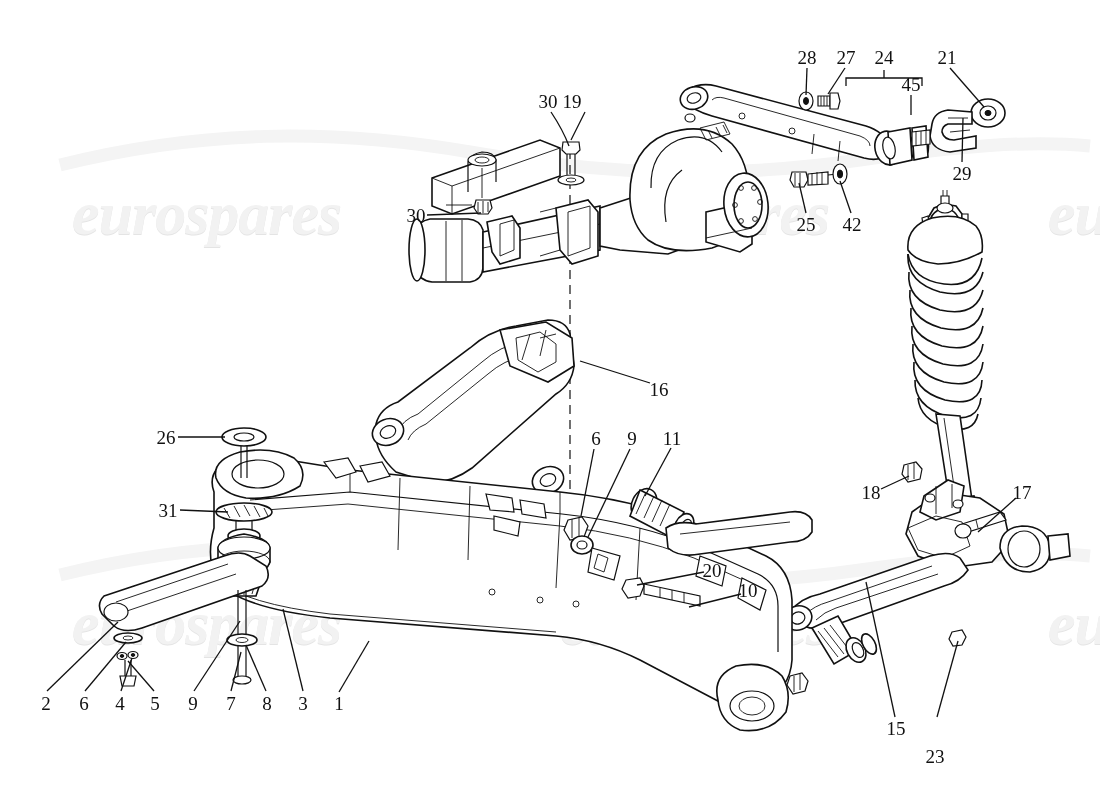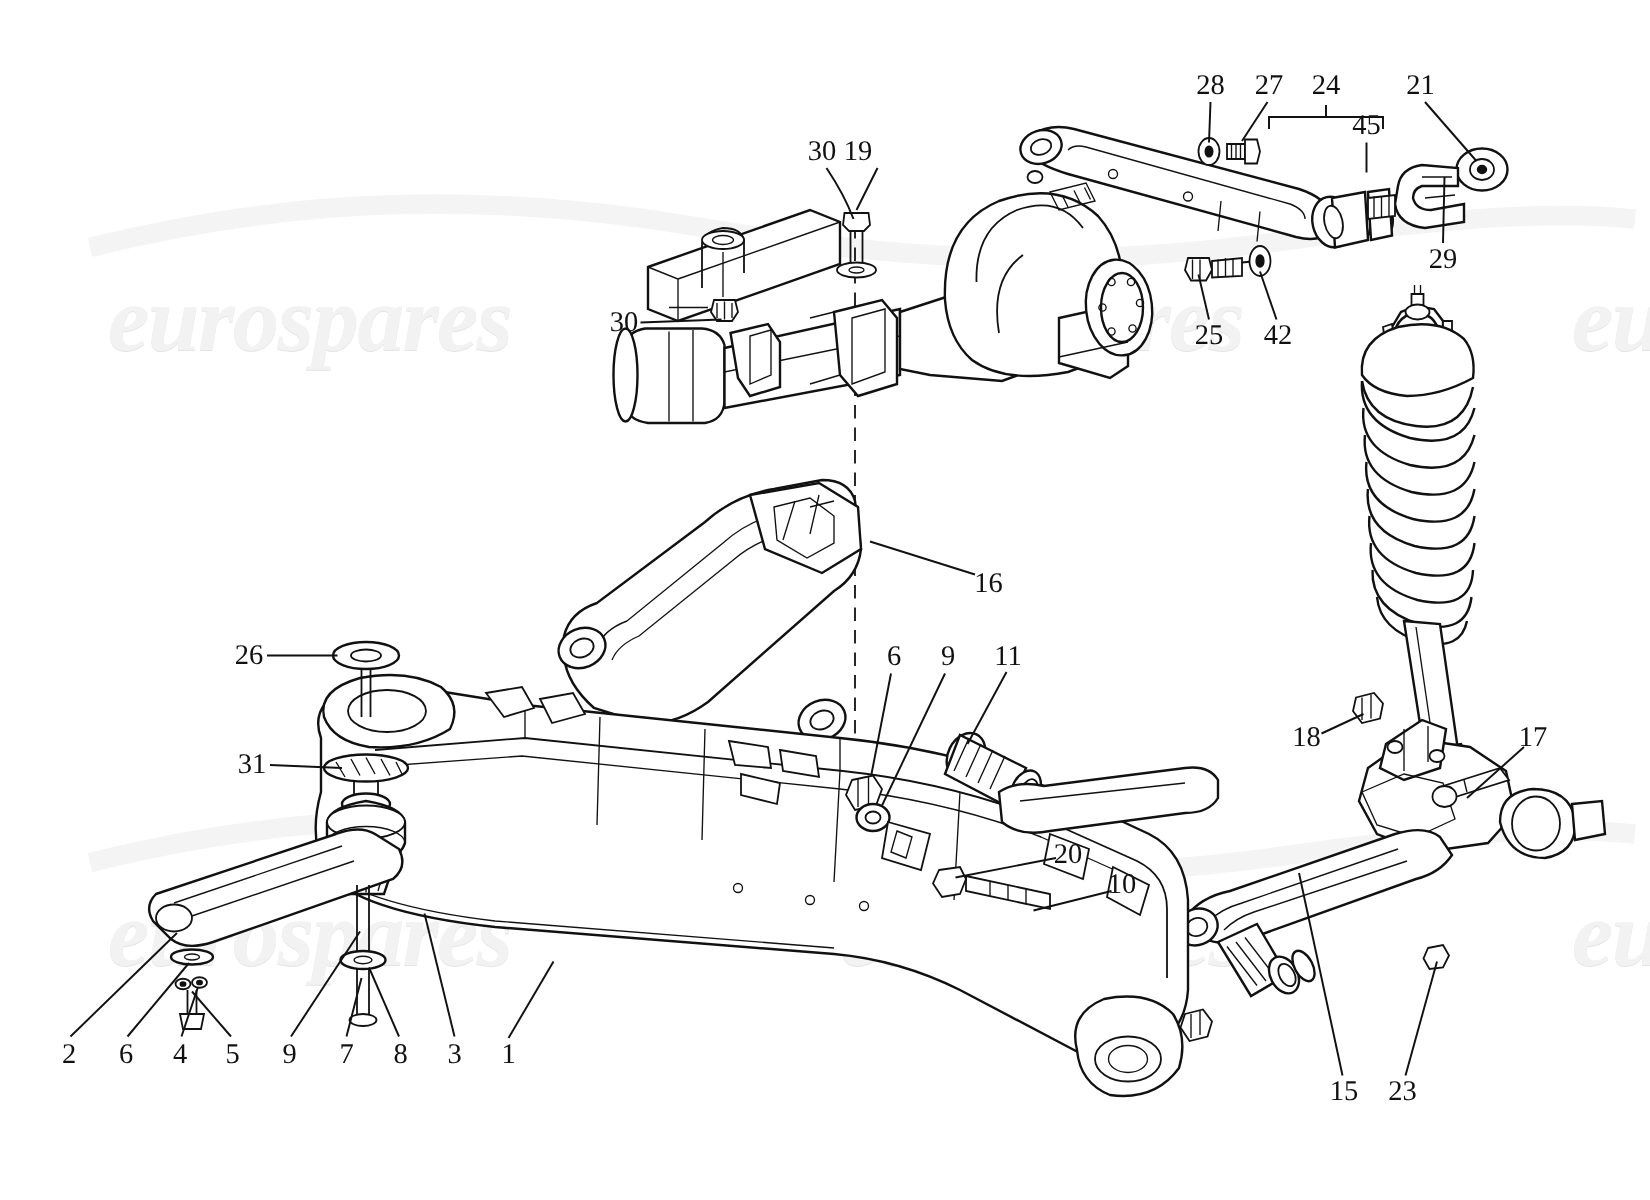--- a/index.html
+++ b/index.html
@@ -412,21 +412,21 @@
     <span class="lbl" style="left:712px;top:570px">20</span>
     <span class="lbl" style="left:632px;top:438px">9</span>
     <span class="lbl" style="left:896px;top:728px">15</span>
     <span class="lbl" style="left:659px;top:389px">16</span>
     <span class="lbl" style="left:1022px;top:492px">17</span>
     <span class="lbl" style="left:871px;top:492px">18</span>
     <span class="lbl" style="left:572px;top:101px">19</span>
     <span class="lbl" style="left:548px;top:101px">30</span>
     <span class="lbl" style="left:947px;top:57px">21</span>
     <span class="lbl" style="left:166px;top:437px">26</span>
-    <span class="lbl" style="left:935px;top:728px">23</span>
+    <span class="lbl" style="left:935px;top:756px">23</span>
     <span class="lbl" style="left:884px;top:57px">24</span>
     <span class="lbl" style="left:806px;top:224px">25</span>
     <span class="lbl" style="left:852px;top:224px">42</span>
     <span class="lbl" style="left:846px;top:57px">27</span>
     <span class="lbl" style="left:807px;top:57px">28</span>
     <span class="lbl" style="left:962px;top:173px">29</span>
     <span class="lbl" style="left:416px;top:215px">30</span>
     <span class="lbl" style="left:168px;top:510px">31</span>
     <span class="lbl" style="left:911px;top:84px">45</span>
   </div>

